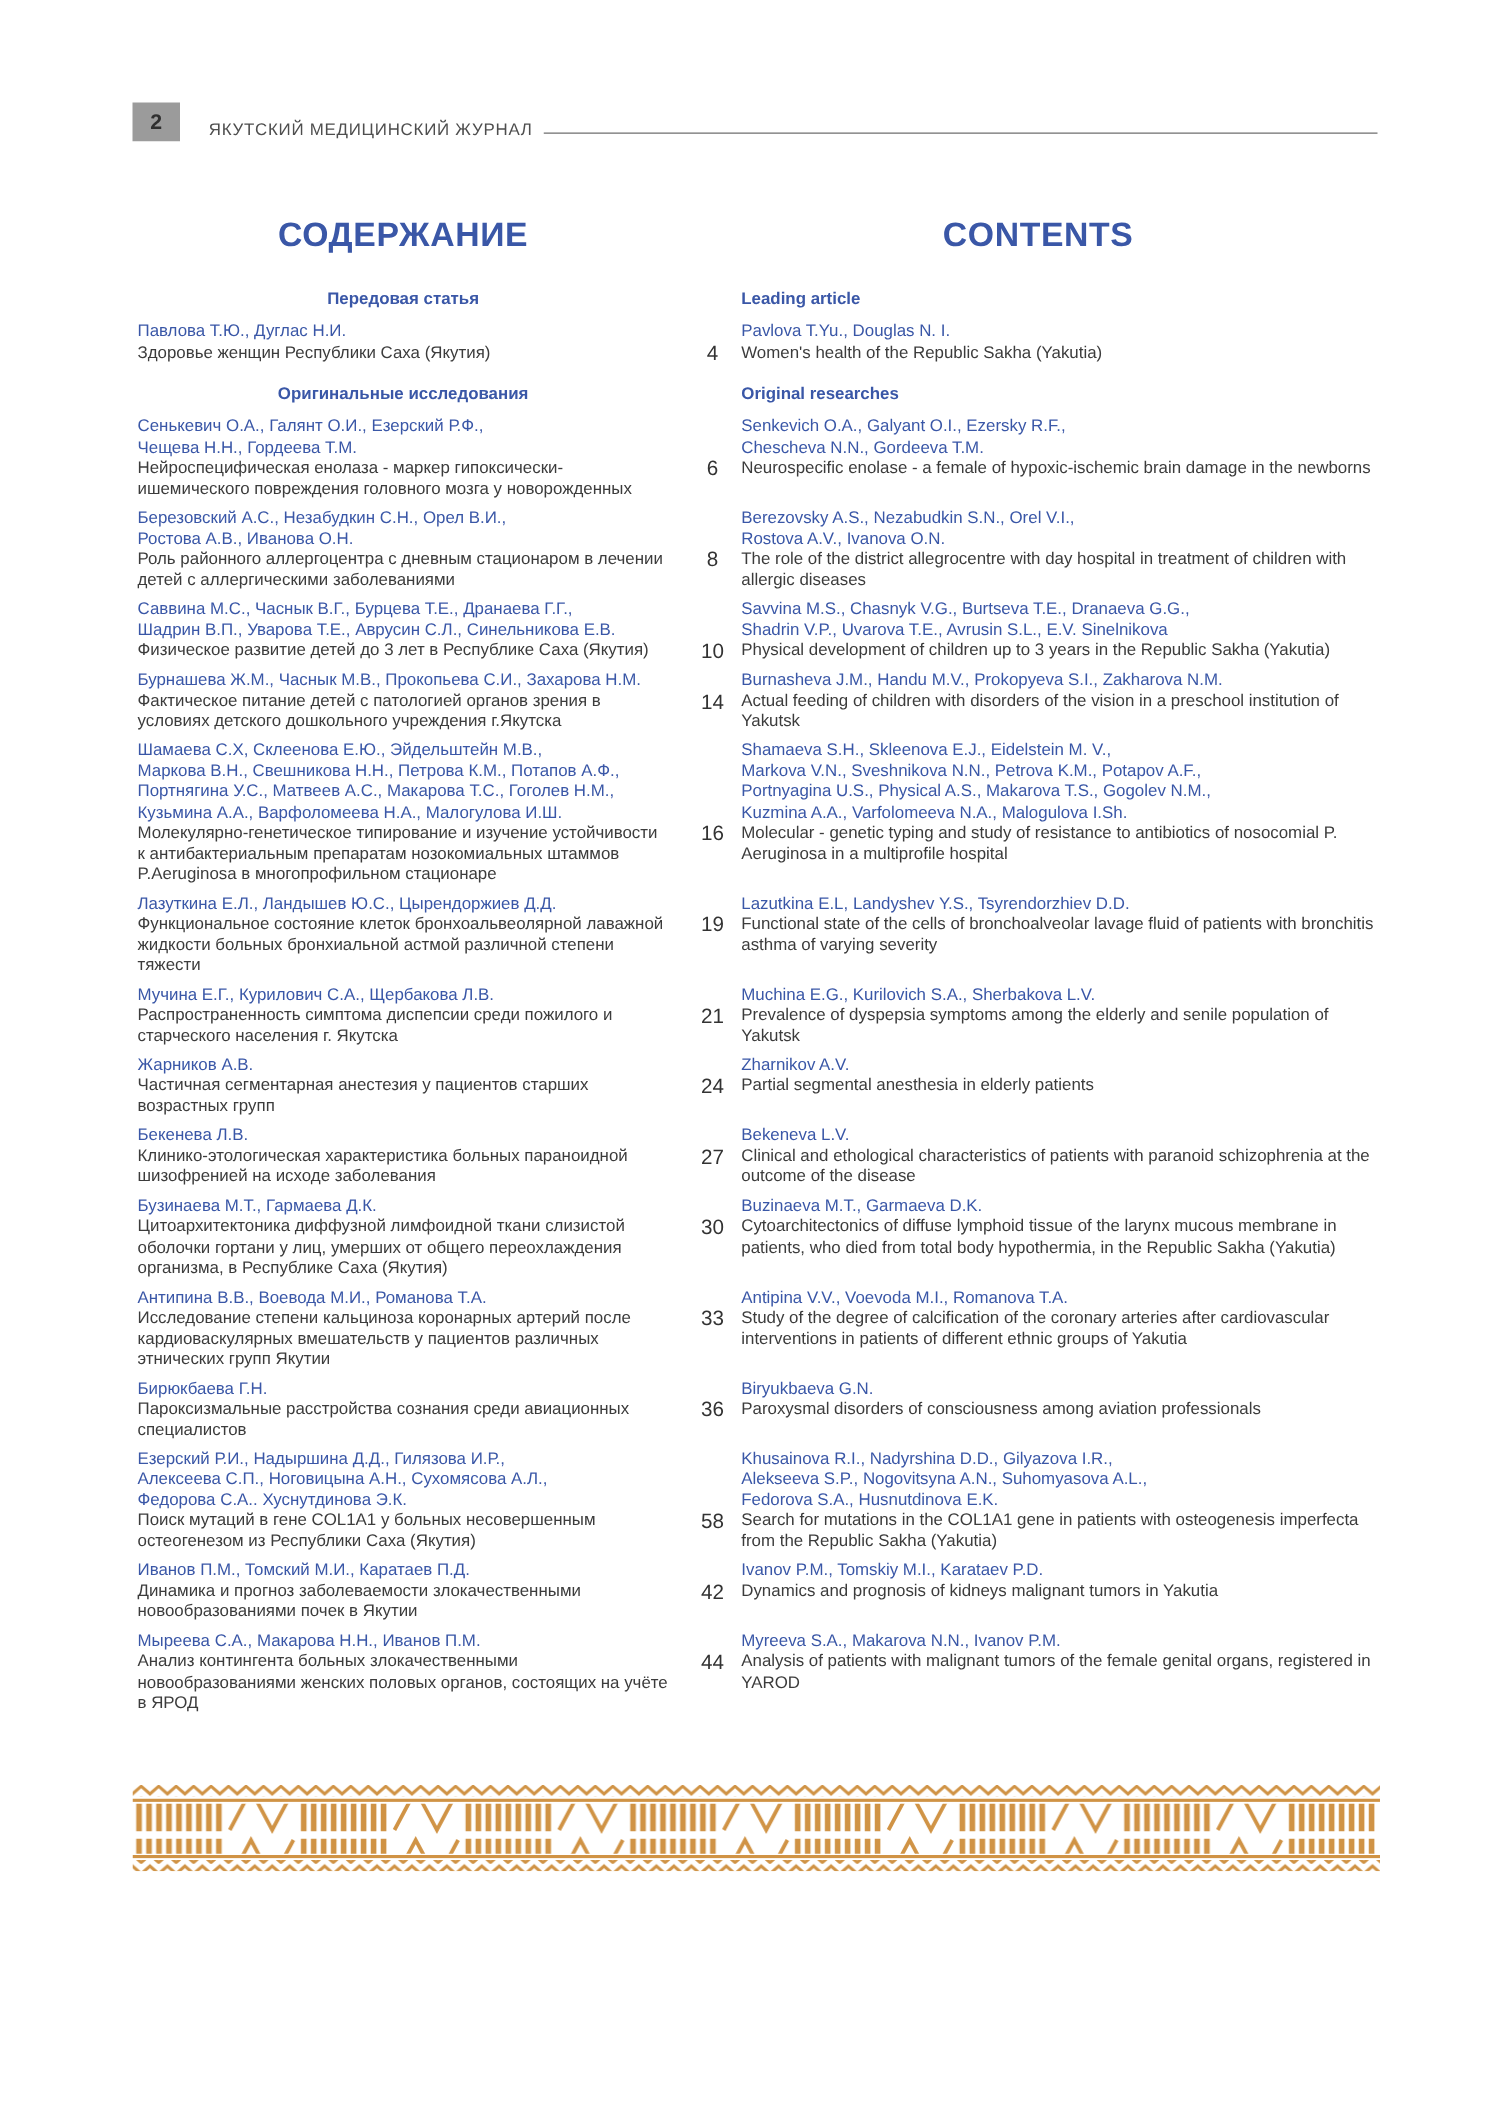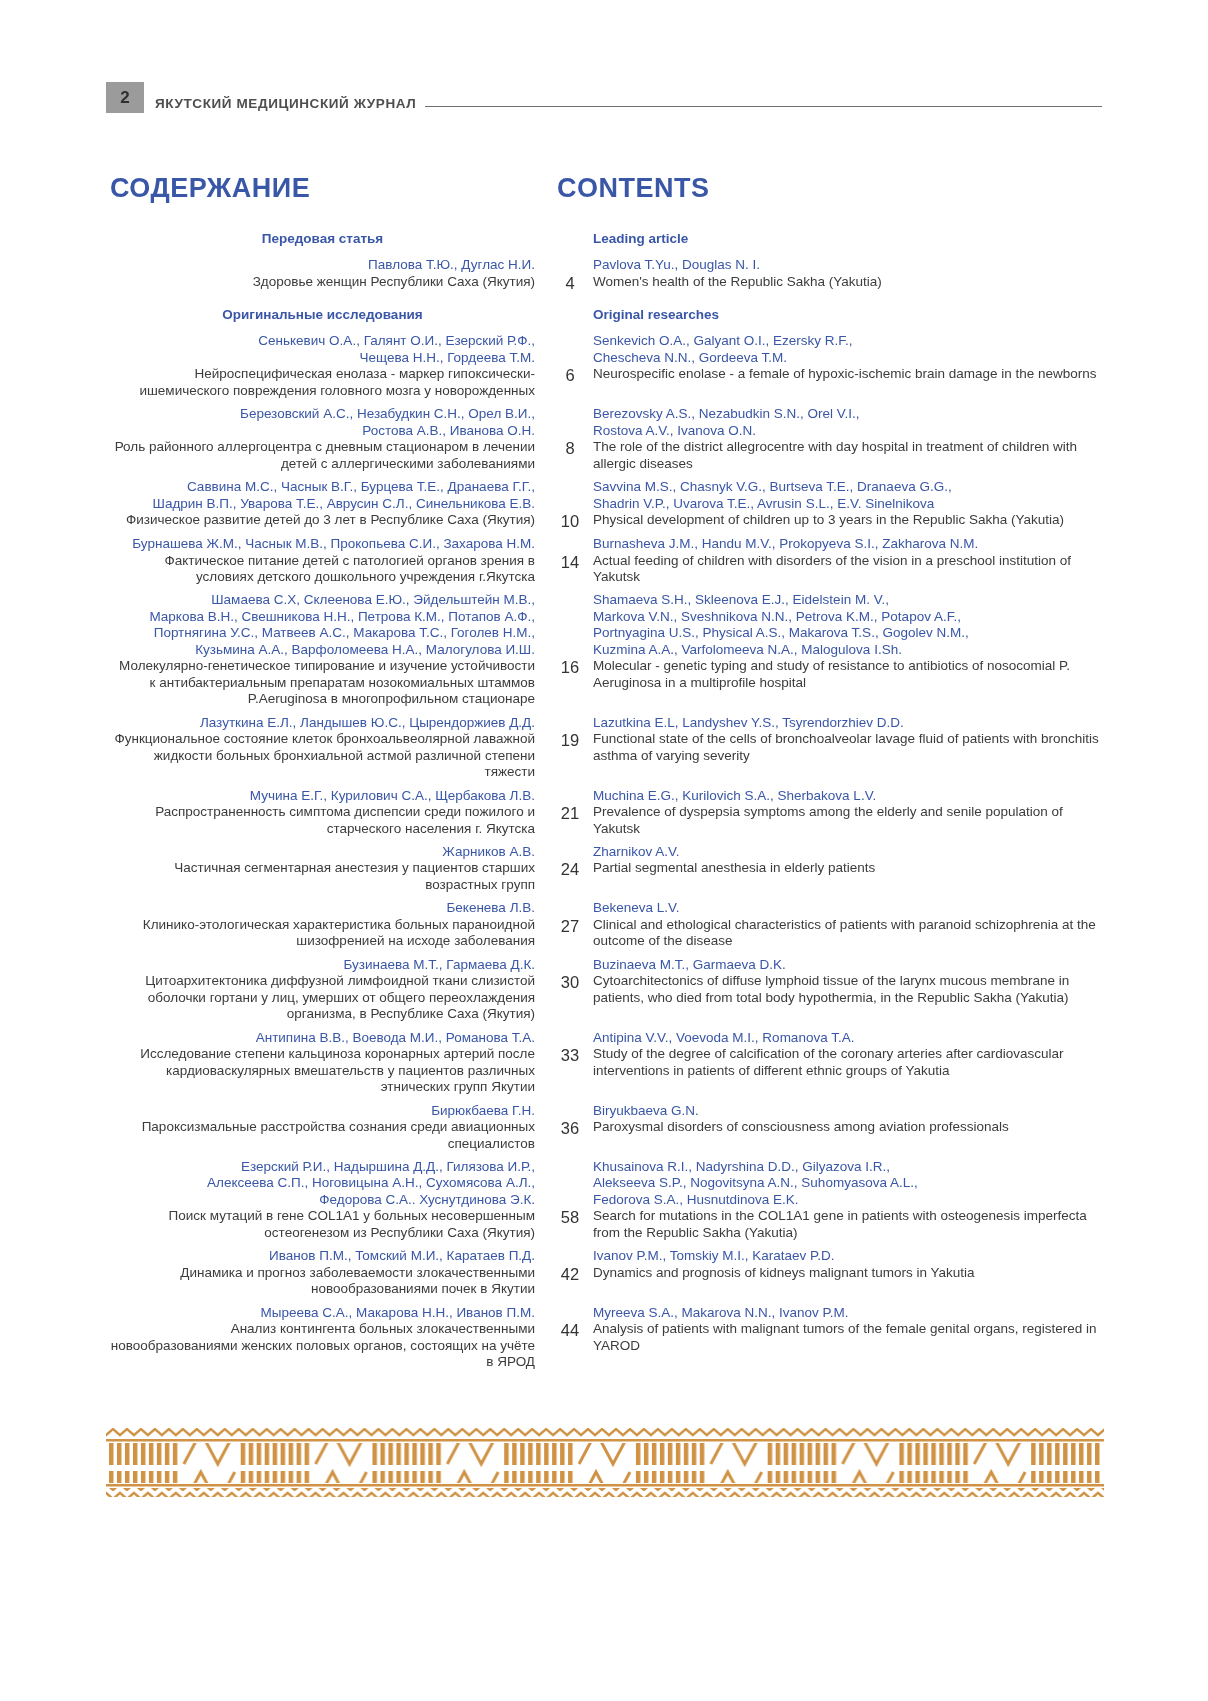--- a/index.html
+++ b/index.html
@@ -9,37 +9,37 @@
     --graybox:#9b9b9b;
   }
   *{box-sizing:border-box;}
   body{margin:0;background:#ffffff;font-family:"Liberation Sans",sans-serif;}
   .page{position:relative;width:1208px;height:1701px;background:#fff;overflow:hidden;margin:0 auto;}
 
   
   .header{position:absolute;top:82px;left:106px;right:106px;display:flex;align-items:flex-end;}
   .page-num-box{width:38px;height:31px;background:var(--graybox);color:#2f2f2f;
     display:flex;align-items:center;justify-content:center;font-size:17px;font-weight:bold;}
-  .journal-title{margin-left:11px;font-size:13.5px;font-weight:bold;color:#4e4e4e;
+  .journal-title{margin-left:23px;font-size:13.5px;font-weight:normal;color:#4e4e4e;
     letter-spacing:0.6px;white-space:nowrap;padding-bottom:2px;}
   .header-rule{flex:1;height:1.5px;background:#6f6f6f;margin-left:9px;margin-bottom:6px;}
 
   
   .toc{position:absolute;top:172px;left:110px;right:104px;font-size:13.5px;line-height:1.22;}
   .toc-titles{display:grid;grid-template-columns:425px 1fr;column-gap:12px;margin-bottom:26px;}
-  .toc-title{font-size:27px;font-weight:bold;color:var(--blue);letter-spacing:0.5px;}
+  .toc-title{font-size:27px;font-weight:bold;color:var(--blue);text-align:center;letter-spacing:0.5px;}
   .toc-title.en{padding-left:10px;}
 
   .section-row{display:grid;grid-template-columns:425px 1fr;column-gap:12px;
     margin:16px 0 10px;font-weight:bold;color:var(--blue);}
   .section-row .ru{text-align:center;}
   .section-row .en{padding-left:46px;}
 
   .entry{display:grid;grid-template-columns:425px 1fr;column-gap:12px;margin-bottom:7px;}
-  .cell-ru{text-align:right;}
+  .cell-ru{text-align:left;}
   .authors{color:var(--blue);}
   .title{color:var(--dark);}
   .en-authors{padding-left:46px;}
   .en-titlerow{display:grid;grid-template-columns:46px 1fr;}
   .page-num{color:#333333;font-size:16.5px;line-height:16px;text-align:center;padding-top:1px;}
 
   
   .ornament{position:absolute;left:106px;right:104px;top:1428px;height:69px;}
   .ornament svg{display:block;width:100%;height:100%;}
 </style>

